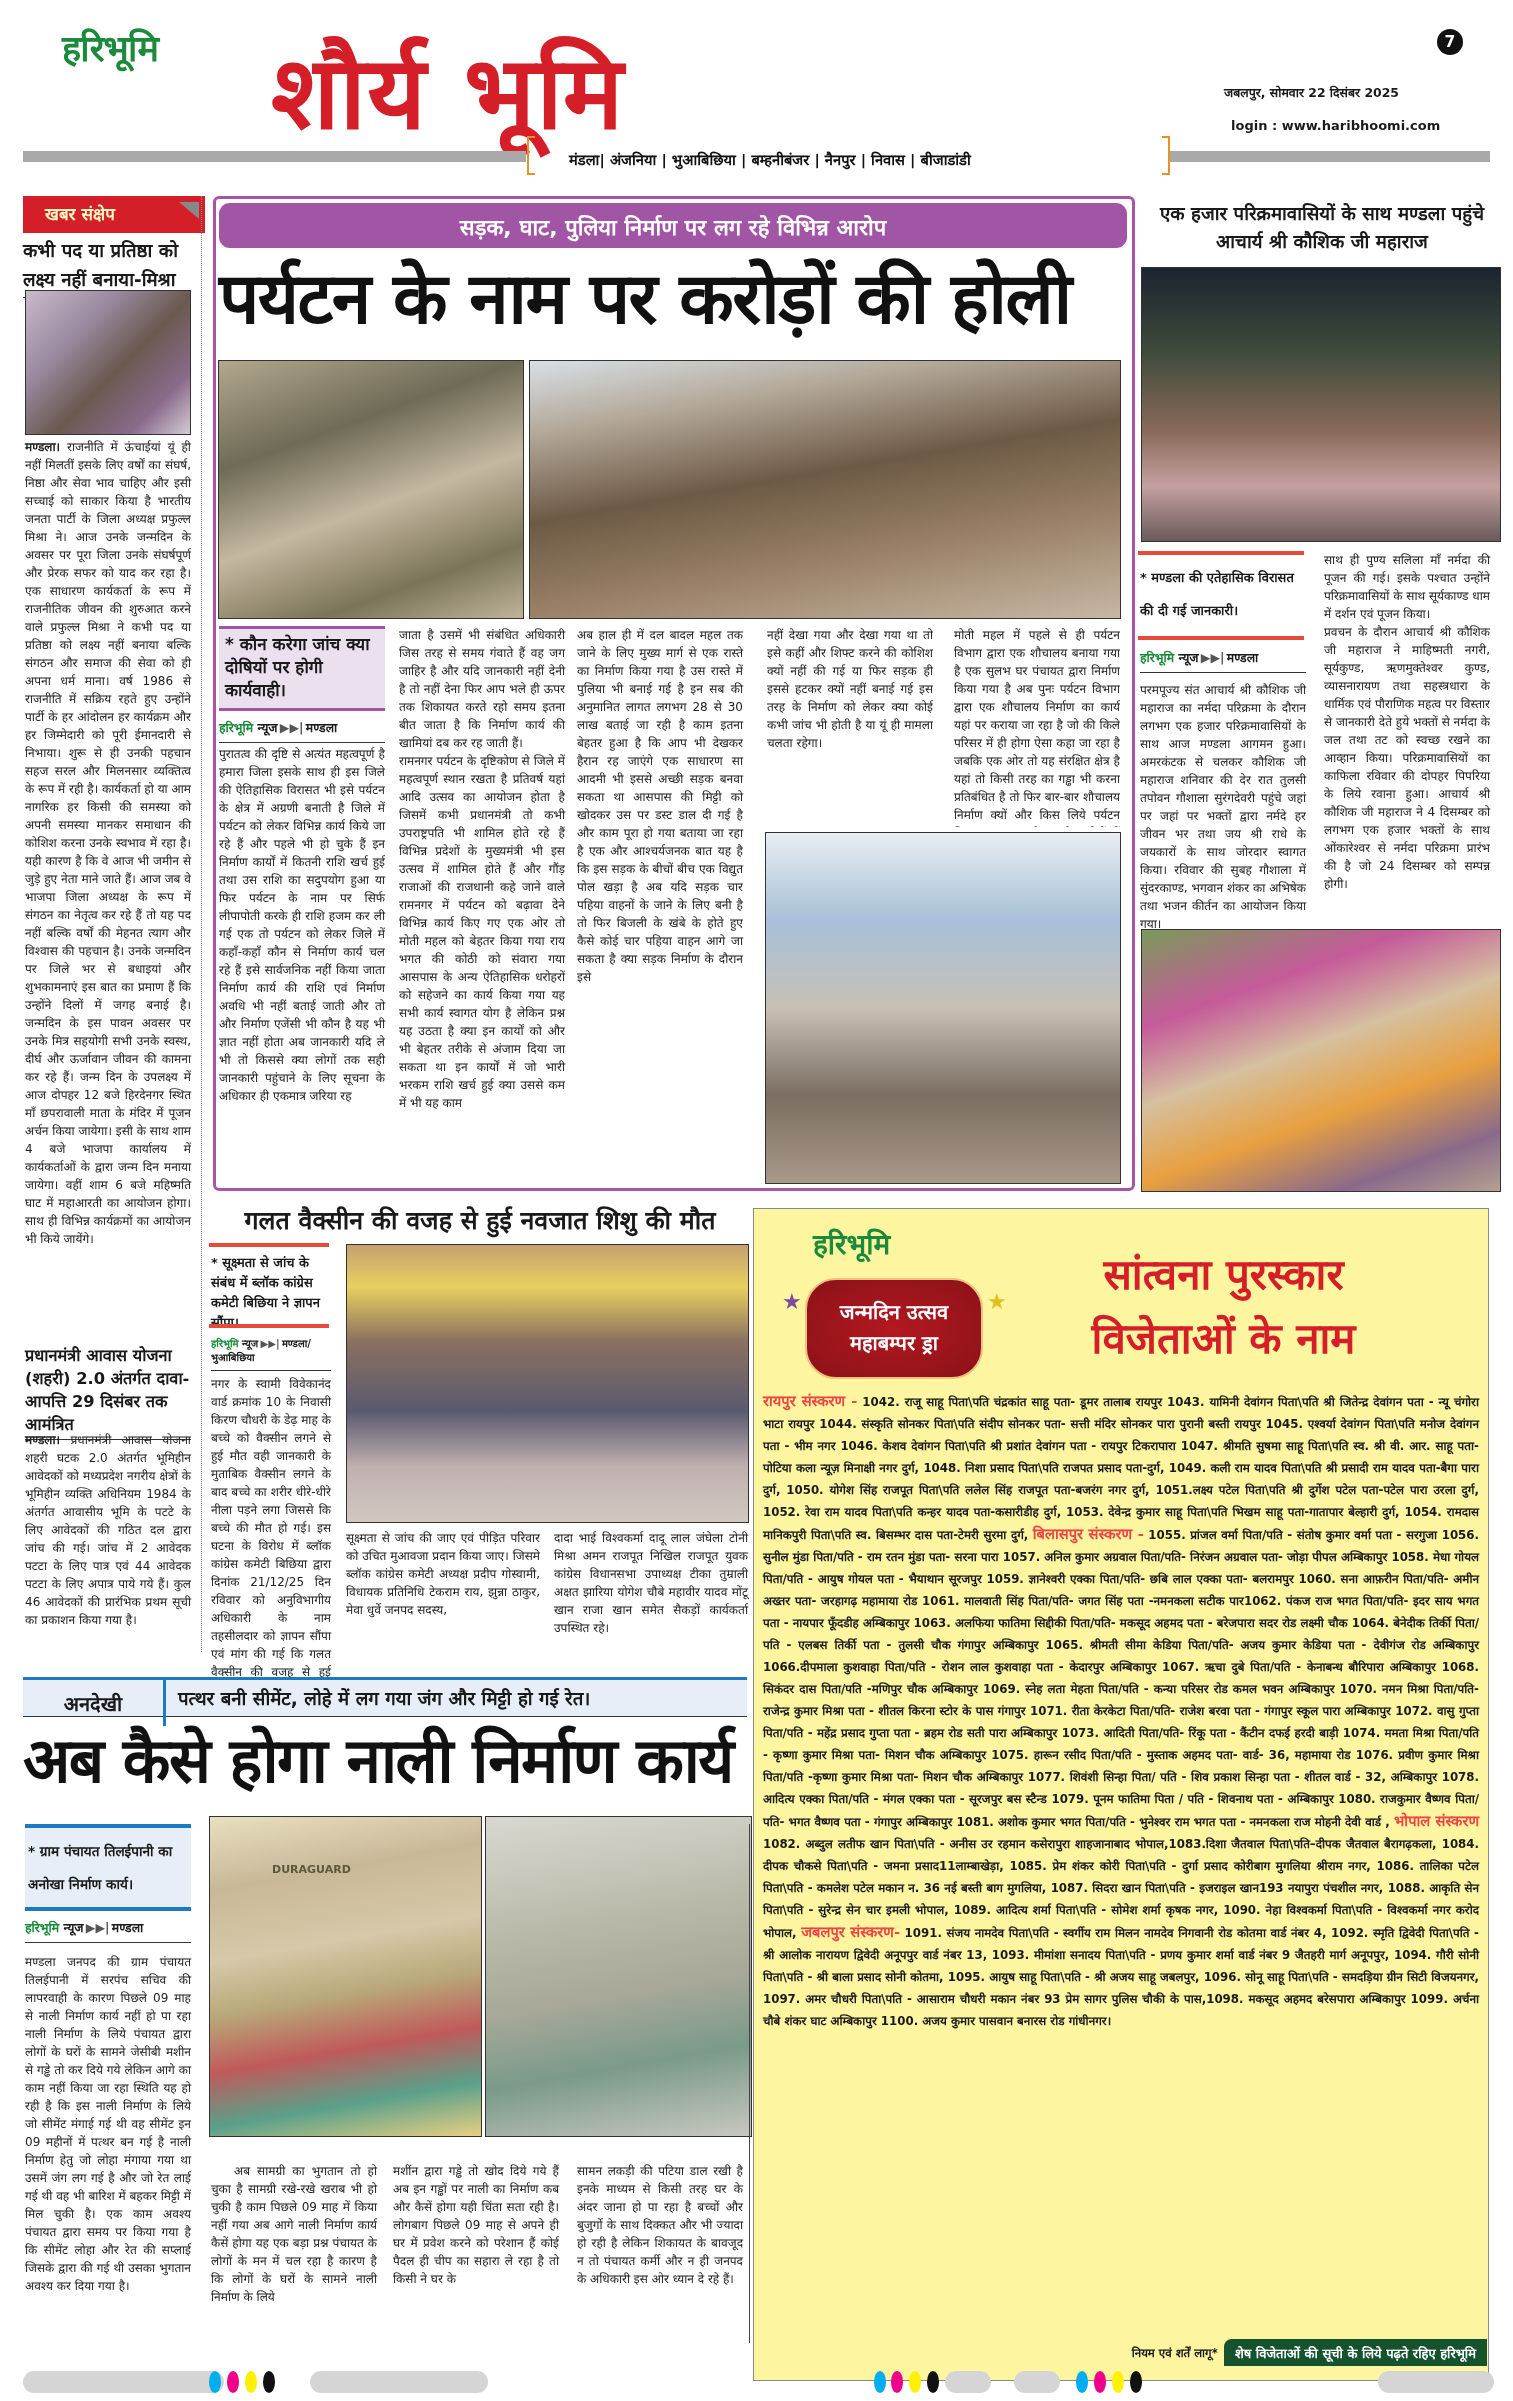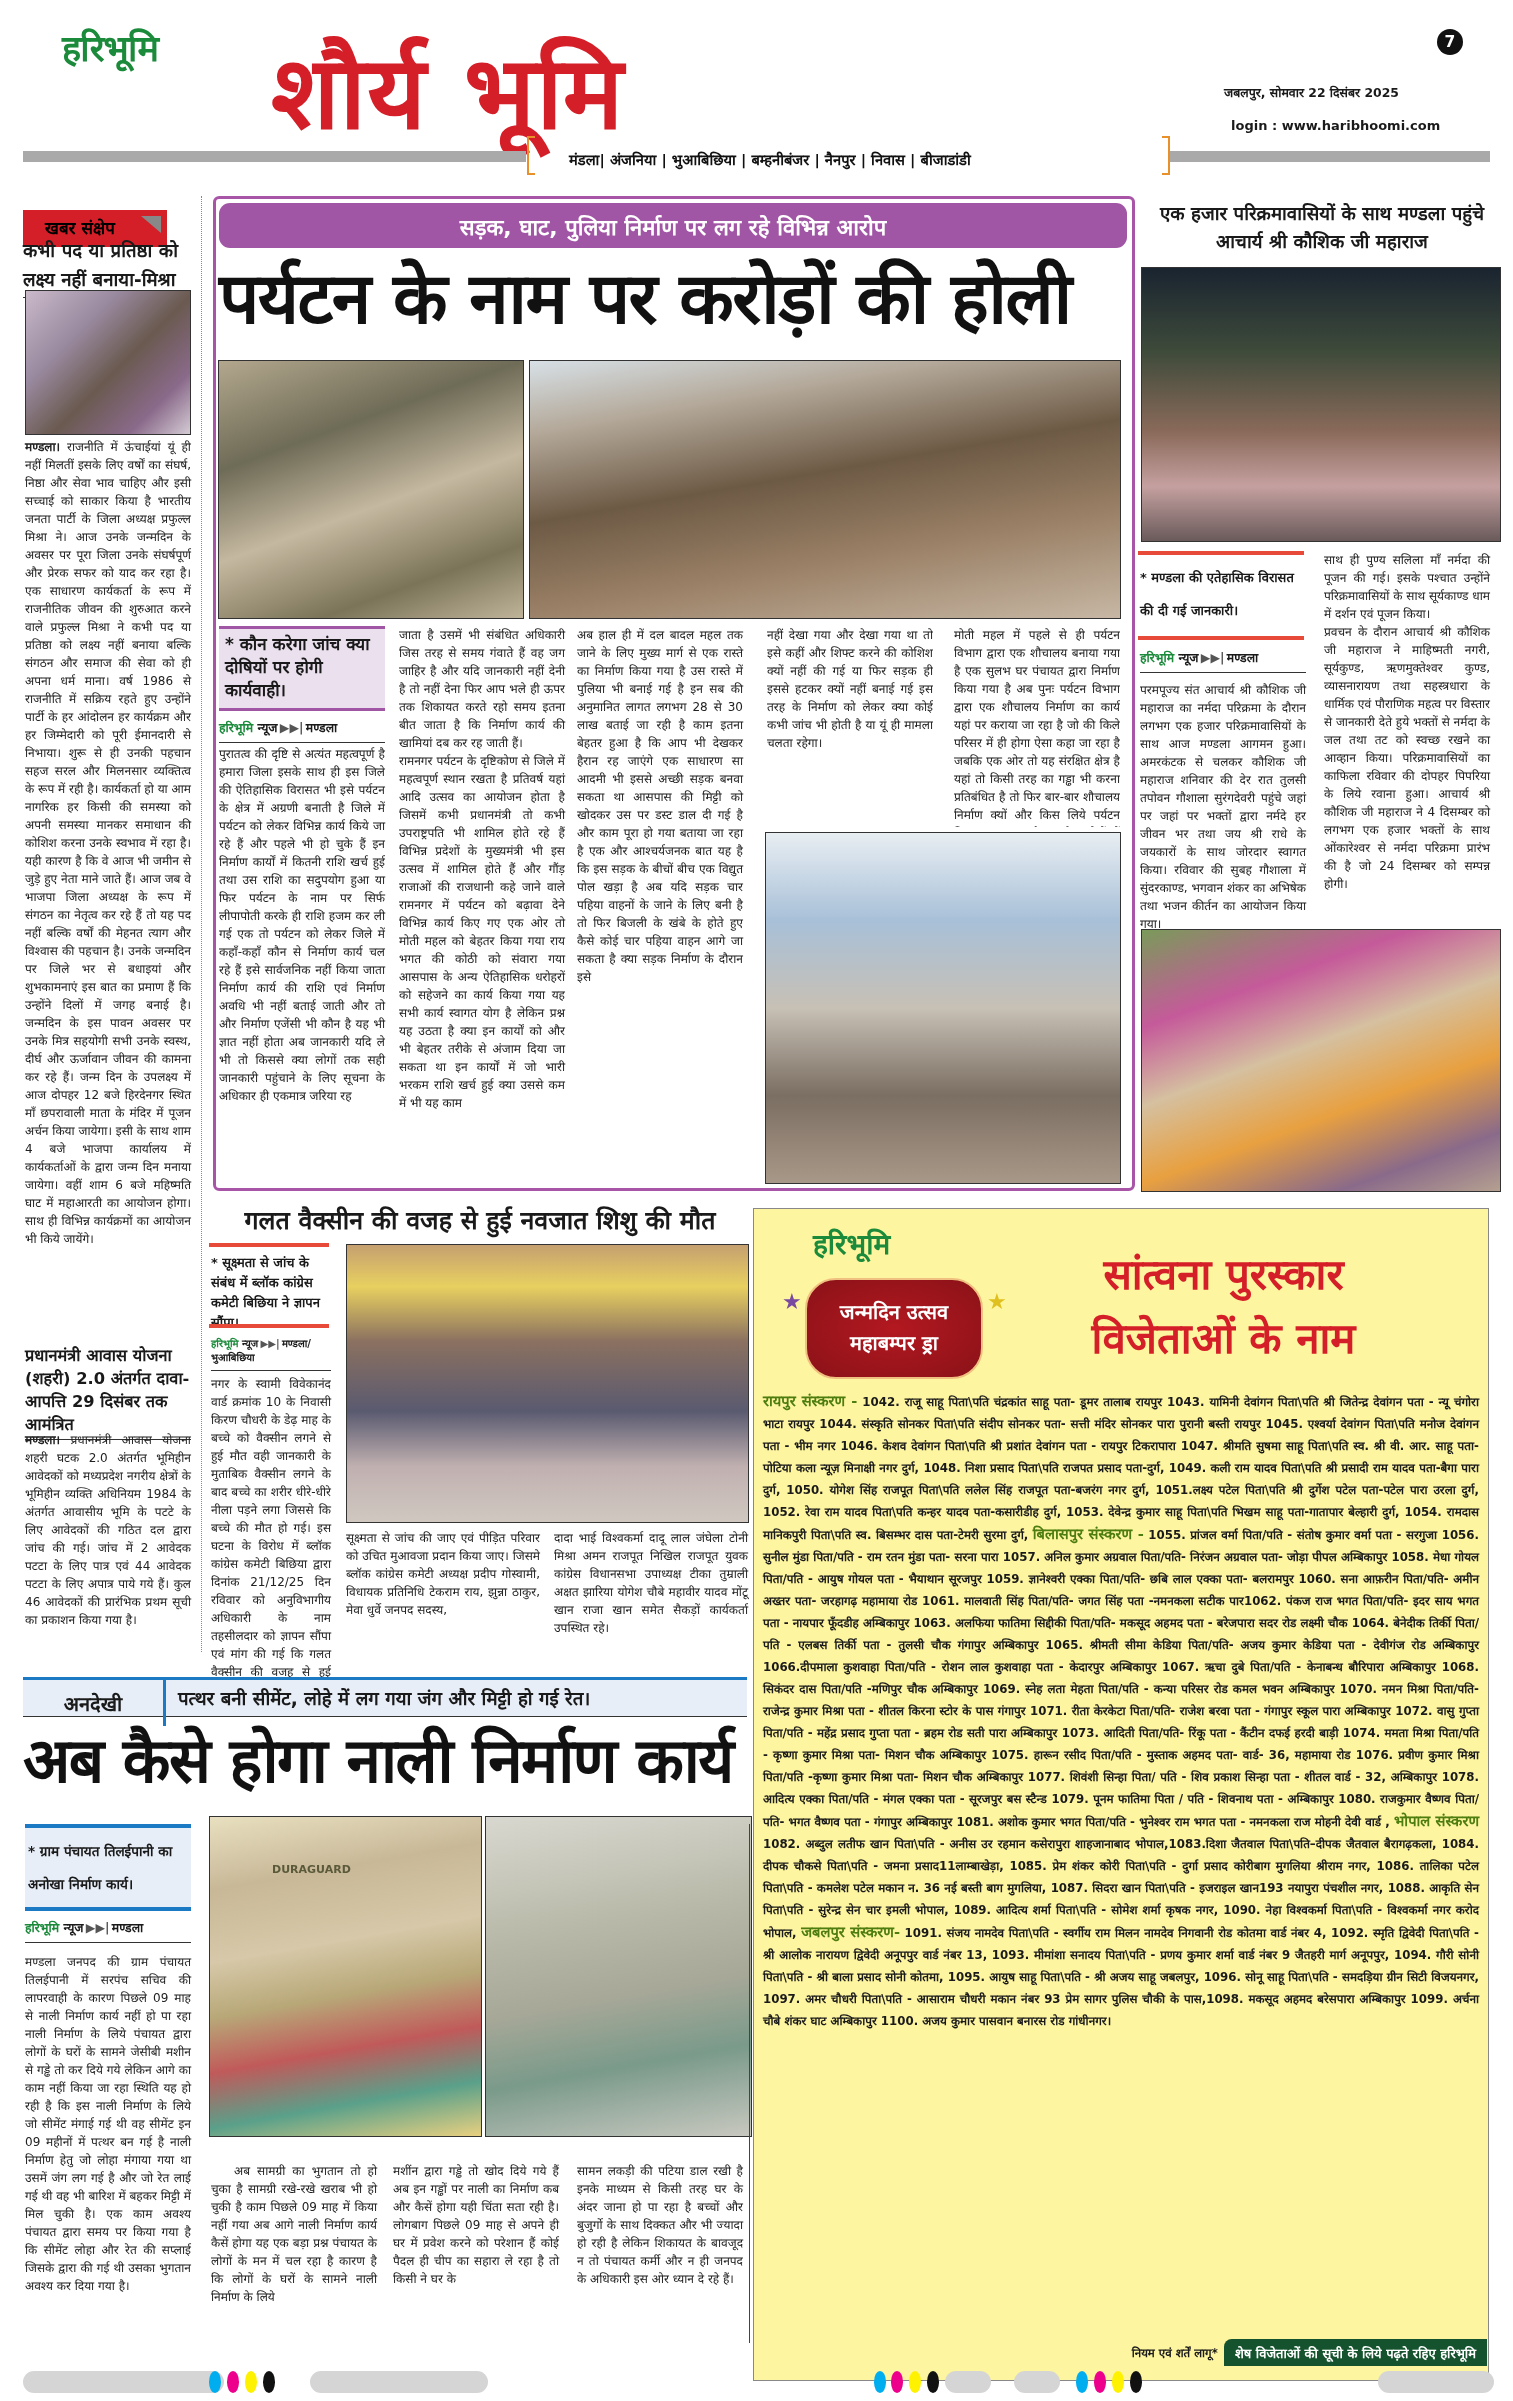--- a/index.html
+++ b/index.html
@@ -20,21 +20,21 @@
   .dateline { left: 1224px; top: 84px; font-size: 12.4px; font-weight: bold; }
   .login { left: 1231px; top: 118px; font-size: 13px; font-weight: bold; }
   .rule-left { left: 23px; top: 151px; width: 503px; height: 11px; background: #a9a9a9; }
   .rule-right { left: 1169px; top: 151px; width: 321px; height: 11px; background: #a9a9a9; }
   .bracket { width: 7.7px; height: 93px; border: 2.3px solid #e8902a; }
   .bracket.l { left: 527px; top: 136px; height: 39px; border-right: none; }
   .bracket.r { left: 1162px; top: 136px; height: 39px; border-left: none; }
   .locations { left: 569px; top: 149px; font-size: 14.7px; font-weight: bold; color: #111; }
 
   
-  .khabar { left: 23px; top: 210px; width: 144px; height: 37px; background: #d51f28; color: #000000; font-weight: bold; font-size: 17px; padding: 6.2px 22px; }
+  .khabar { left: 23px; top: 196px; width: 182px; height: 37px; background: #d51f28; color: #fef9c3; font-weight: bold; font-size: 17px; padding: 6.2px 22px; }
   .khabar-corner { position:absolute; right: 6.2px; top: 6.2px; width: 0; height: 0; border-top: 17px solid #888; border-left: 20px solid transparent; }
   .left-hl { left: 23px; top: 236px; width: 168px; font-size: 18.6px; font-weight: bold; line-height: 29px; border-bottom: 1.2px solid #333; padding-bottom: 3.1px; }
   .left-photo { left: 25px; top: 290px; width: 166px; height: 145px; background: linear-gradient(135deg,#c9b9c9 0%,#9a8aa0 30%,#6a5a50 55%,#8a6a8a 80%,#d4cbd4 100%); }
   .left-body { left: 25px; top: 438px; width: 166px; }
   .vdots { left: 201px; top: 196px; width: 0; height: 1456px; border-left: 1.2px dotted #888; }
   .pm-hl { left: 25px; top: 1344px; width: 166px; font-size: 16.3px; font-weight: bold; line-height: 23px; border-bottom: 1.2px solid #333; padding-bottom: 3.1px; }
   .pm-body { left: 25px; top: 1431px; width: 166px; }
 
   
   .main-box { left: 213px; top: 196px; width: 922px; height: 995px; border: 3.9px solid #a855a8; border-radius: 6.2px; }
@@ -73,21 +73,21 @@
   .vcol2 { left: 346px; top: 1529px; width: 194px; }
   .vcol3 { left: 554px; top: 1529px; width: 194px; }
 
   
   .contest { left: 753px; top: 1208px; width: 736px; height: 1173px; background: #fdf59f; border: 1.2px solid #888; }
   .c-logo { left: 813px; top: 1224px; font-size: 28px; font-weight: bold; color: #1b8a3a; }
   .c-badge { left: 805px; top: 1278px; width: 178px; height: 101px; background: radial-gradient(#b31820,#8a1218); border: 2.3px solid #f0c080; border-radius: 31px; color:#fff; font-weight: bold; font-size: 20px; text-align: center; line-height: 31px; padding-top: 17px; }
   .c-star { font-size: 22px; color: #7a4aa0; }
   .c-title { left: 968px; top: 1243px; width: 511px; font-size: 42px; font-weight: bold; color: #d51f28; text-align: center; line-height: 64px; }
   .c-list { left: 763px; top: 1390px; width: 716px; font-size: 11.8px; line-height: 22px; text-align: justify; color: #1a1a1a; font-weight: bold; }
-  .c-list .ed { color: #4d7c0f; font-size: 14.7px; font-weight: bold; }
+  .c-list .ed { color: #ef4444; font-size: 14.7px; font-weight: bold; }
   .c-footer { left: 929px; top: 2339px; width: 558px; display: flex; justify-content: flex-end; align-items: center; gap: 6.2px; }
   .c-terms { font-size: 11.6px; font-weight: bold; }
   .c-more { background: #14532d; color: #fff; font-size: 13px; font-weight: bold; padding: 4.6px 11px; border-radius: 7.7px 0 0 0; }
 
   
   .andekhi-bar { left: 23px; top: 1677px; width: 724px; height: 40px; background: #e8eef8; border-top: 3.1px solid #1c7ac5; border-bottom: 1.2px solid #333; }
   .andekhi-label { left: 23px; top: 1680px; width: 143px; height: 46px; font-size: 20px; font-weight: bold; display:flex; align-items:center; justify-content:center; border-right: 3.1px solid #1c7ac5; }
   .andekhi-text { left: 178px; top: 1682px; font-size: 18.6px; font-weight: bold; line-height: 33px; }
   .nali-hl { left: 23px; top: 1718px; width: 724px; font-size: 62px; font-weight: bold; color: #111; line-height: 85px; letter-spacing: -1.5px; }
   .gp-box { left: 25px; top: 1824px; width: 166px; height: 87px; background: #e8eef8; border-top: 4.6px solid #1c7ac5; border-bottom: 4.6px solid #1c7ac5; }

